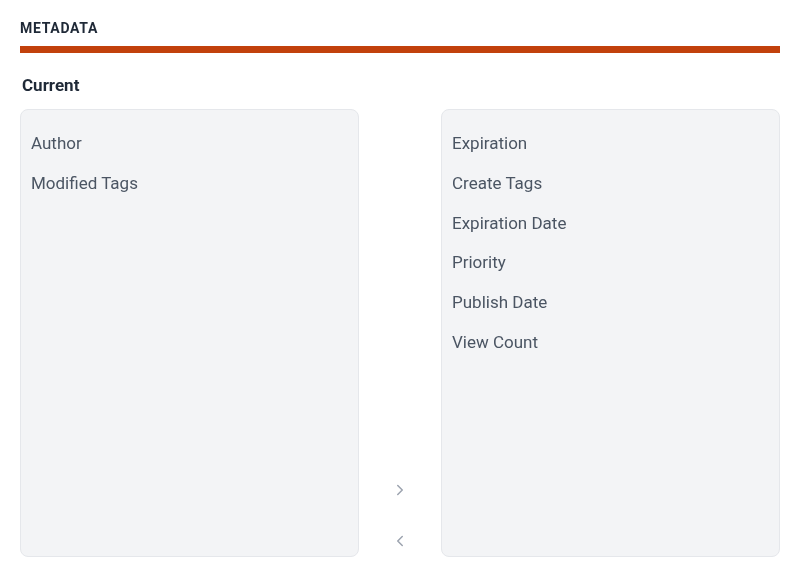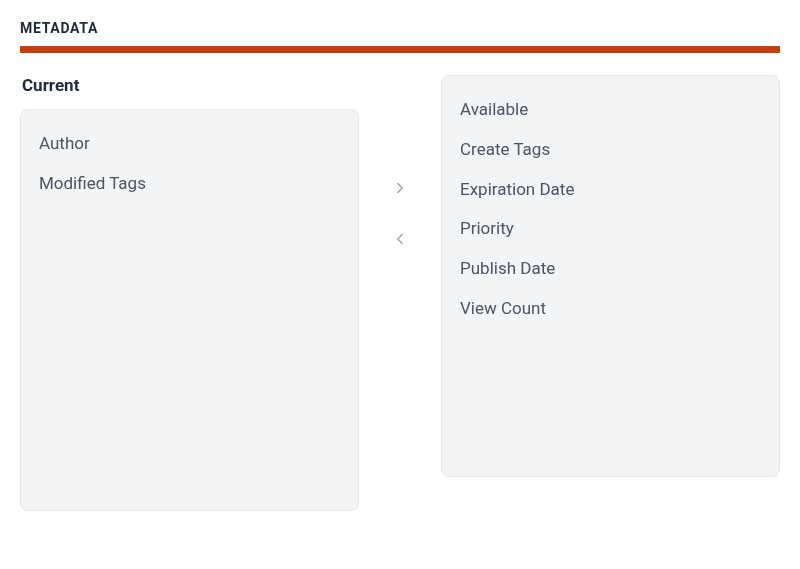--- a/index.html
+++ b/index.html
@@ -19,41 +19,41 @@
       font-weight: 700;
       letter-spacing: 0.05em;
       color: #1f2937;
       text-transform: uppercase;
       padding-bottom: 10px;
       border-bottom: 7px solid #c2410c;
       margin-bottom: 22px;
     }
     .columns {
       display: flex;
-      align-items: flex-start;
+      align-items: flex-end;
       gap: 0;
     }
     .col {
       flex: 1;
       display: flex;
       flex-direction: column;
     }
     .col-title {
       font-size: 17px;
       font-weight: 700;
       color: #1f2937;
       margin-bottom: 14px;
       padding-left: 2px;
     }
     .listbox {
       background: #f3f4f6;
       border: 1px solid #e5e7eb;
       border-radius: 8px;
-      padding: 14px 18px;
-      height: 402px;
+      padding: 14px 10px;
+      height: 448px;
       overflow-y: auto;
     }
     .list-item {
       font-size: 17px;
       color: #4b5563;
       padding: 8px 0;
       cursor: pointer;
       line-height: 1.4;
     }
     .arrows {
@@ -112,21 +112,21 @@
       <span>
         <svg viewBox="0 0 24 24">
             <polyline points="15 6 9 12 15 18"></polyline>
           </svg>
       </span>
     </button>
   </div>
 
   <div class="col">
     <div class="listbox">
-      <div class="list-item">Available</div>
+      <div class="list-item">Expiration</div>
       <div class="list-item">Create Tags</div>
       <div class="list-item">Expiration Date</div>
       <div class="list-item">Priority</div>
       <div class="list-item">Publish Date</div>
       <div class="list-item">View Count</div>
     </div>
   </div>
 
 </div>
 

